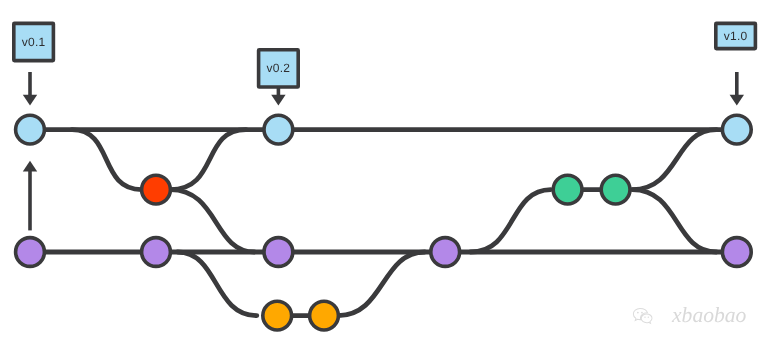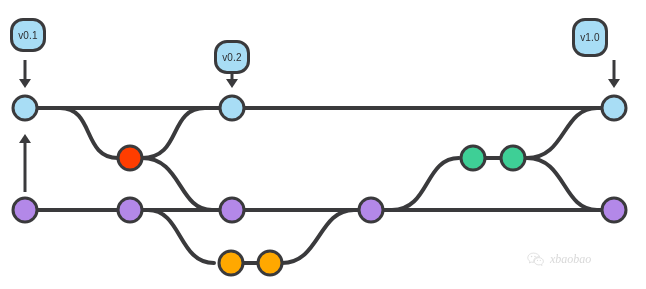--- a/index.html
+++ b/index.html
@@ -21,37 +21,37 @@
     position: absolute;
     left: 0;
     top: 0;
     width: 646px;
     height: 289px;
   }
   .tag-box {
     position: absolute;
     box-sizing: border-box;
     border: 3px solid #3a3a3c;
-    border-radius: 13px;
+    border-radius: 2px;
     background: #a8ddf5;
     display: flex;
     align-items: center;
     justify-content: center;
     font-size: 10px;
     color: #2e2e30;
     letter-spacing: 0.2px;
     font-family: "Liberation Sans", sans-serif;
   }
   .watermark {
     position: absolute;
     display: flex;
     align-items: center;
-    gap: 6px;
+    gap: 16px;
     color: #d9d9d9;
-    font-size: 12px;
+    font-size: 18px;
     font-family: "Liberation Serif", serif;
     font-style: italic;
     user-select: none;
   }
   .watermark .wm-logo {
     display: inline-block;
     width: 17px;
     height: 15px;
   }
   .watermark .wm-text {
@@ -117,21 +117,21 @@
       </g>
   </svg>
 
   <div id="tags-layer">
       <div class="tag-box" id="tag-v01" style="left: 10px; top: 18px; width: 36px; height: 34px;">
         <span>v0.1</span>
       </div>
       <div class="tag-box" id="tag-v02" style="left: 214px; top: 18px; width: 36px; height: 34px; margin-top: 22px;">
         <span>v0.2</span>
       </div>
-      <div class="tag-box" id="tag-v10" style="left: 572px; top: 18px; width: 36px; height: 39px;">
+      <div class="tag-box" id="tag-v10" style="left: 595px; top: 18px; width: 36px; height: 24px;">
         <span>v1.0</span>
       </div>
     </div>
 
   <div class="watermark" style="left: 527px; top: 252px; color: rgb(217, 217, 217);">
     <span class="wm-logo">
       <svg viewBox="0 0 22 19" width="17" height="15" xmlns="http://www.w3.org/2000/svg">
         <path d="M8.2 1.2C4.2 1.2 1 3.9 1 7.2c0 1.9 1.1 3.6 2.8 4.7l-.7 2.1 2.4-1.2c.8.2 1.7.4 2.7.4.3 0 .5 0 .8 0-.2-.5-.3-1.1-.3-1.7 0-3.1 3-5.6 6.8-5.6.3 0 .5 0 .8 0C15.5 3.2 12.2 1.2 8.2 1.2z" fill="none" stroke="#dcdcdc" stroke-width="1.1"></path>
         <circle cx="5.9" cy="5.6" r="0.95" fill="#dcdcdc"></circle>
         <circle cx="10.3" cy="5.6" r="0.95" fill="#dcdcdc"></circle>

